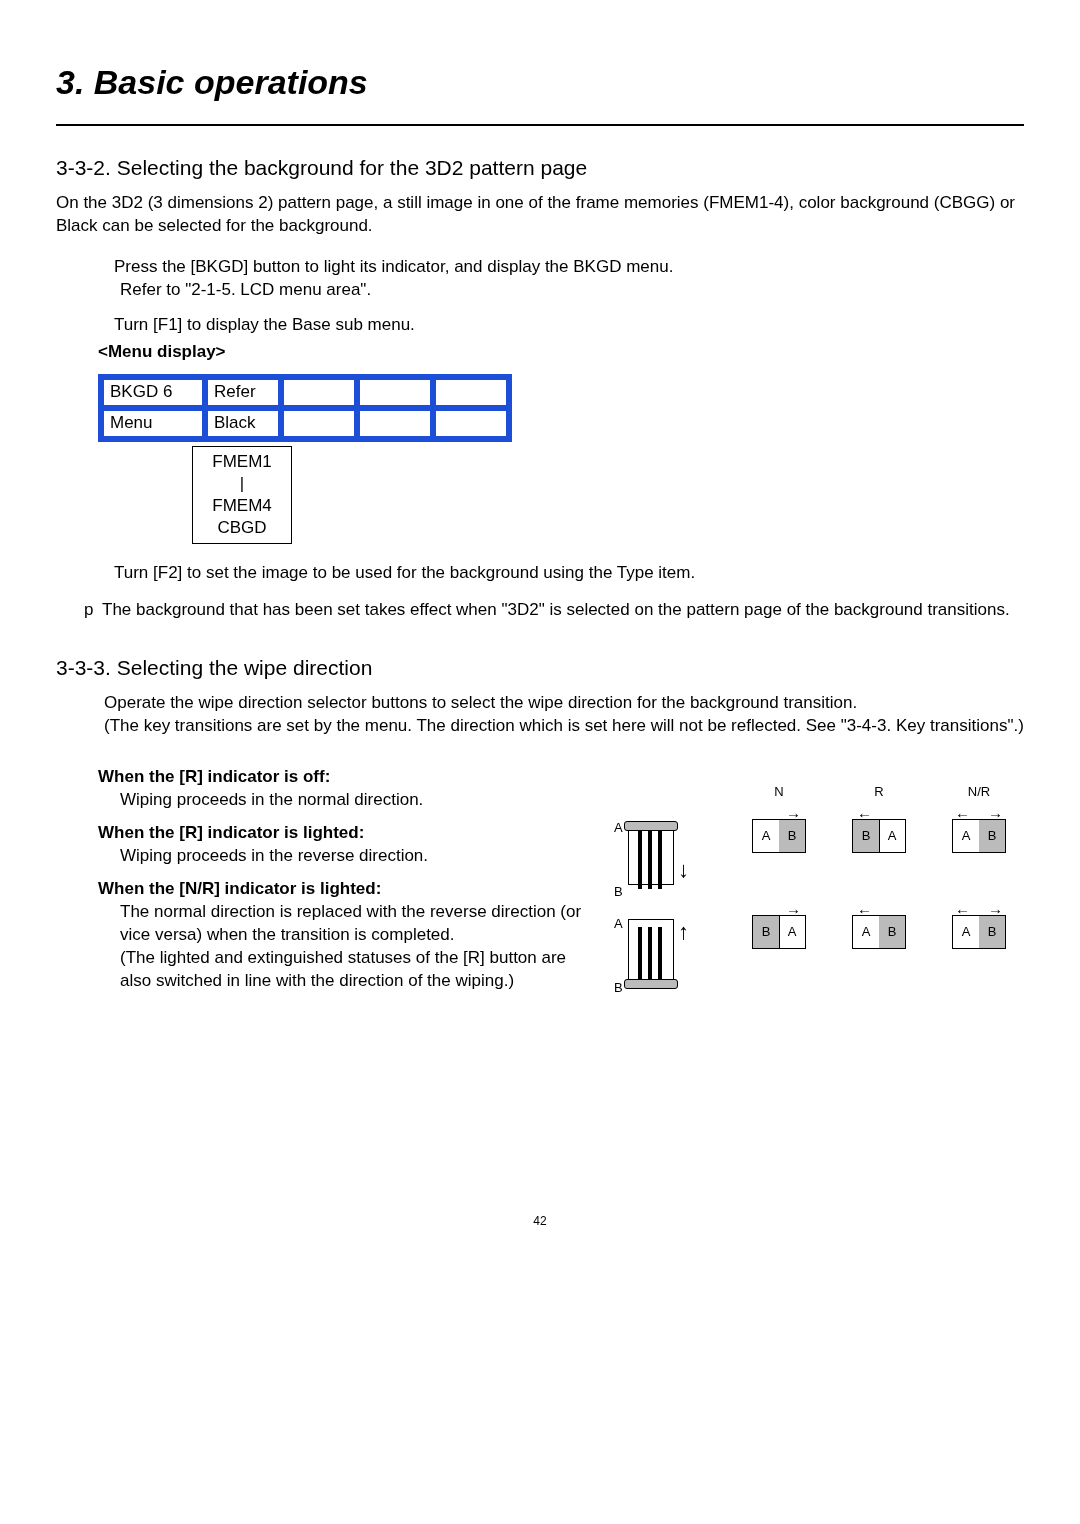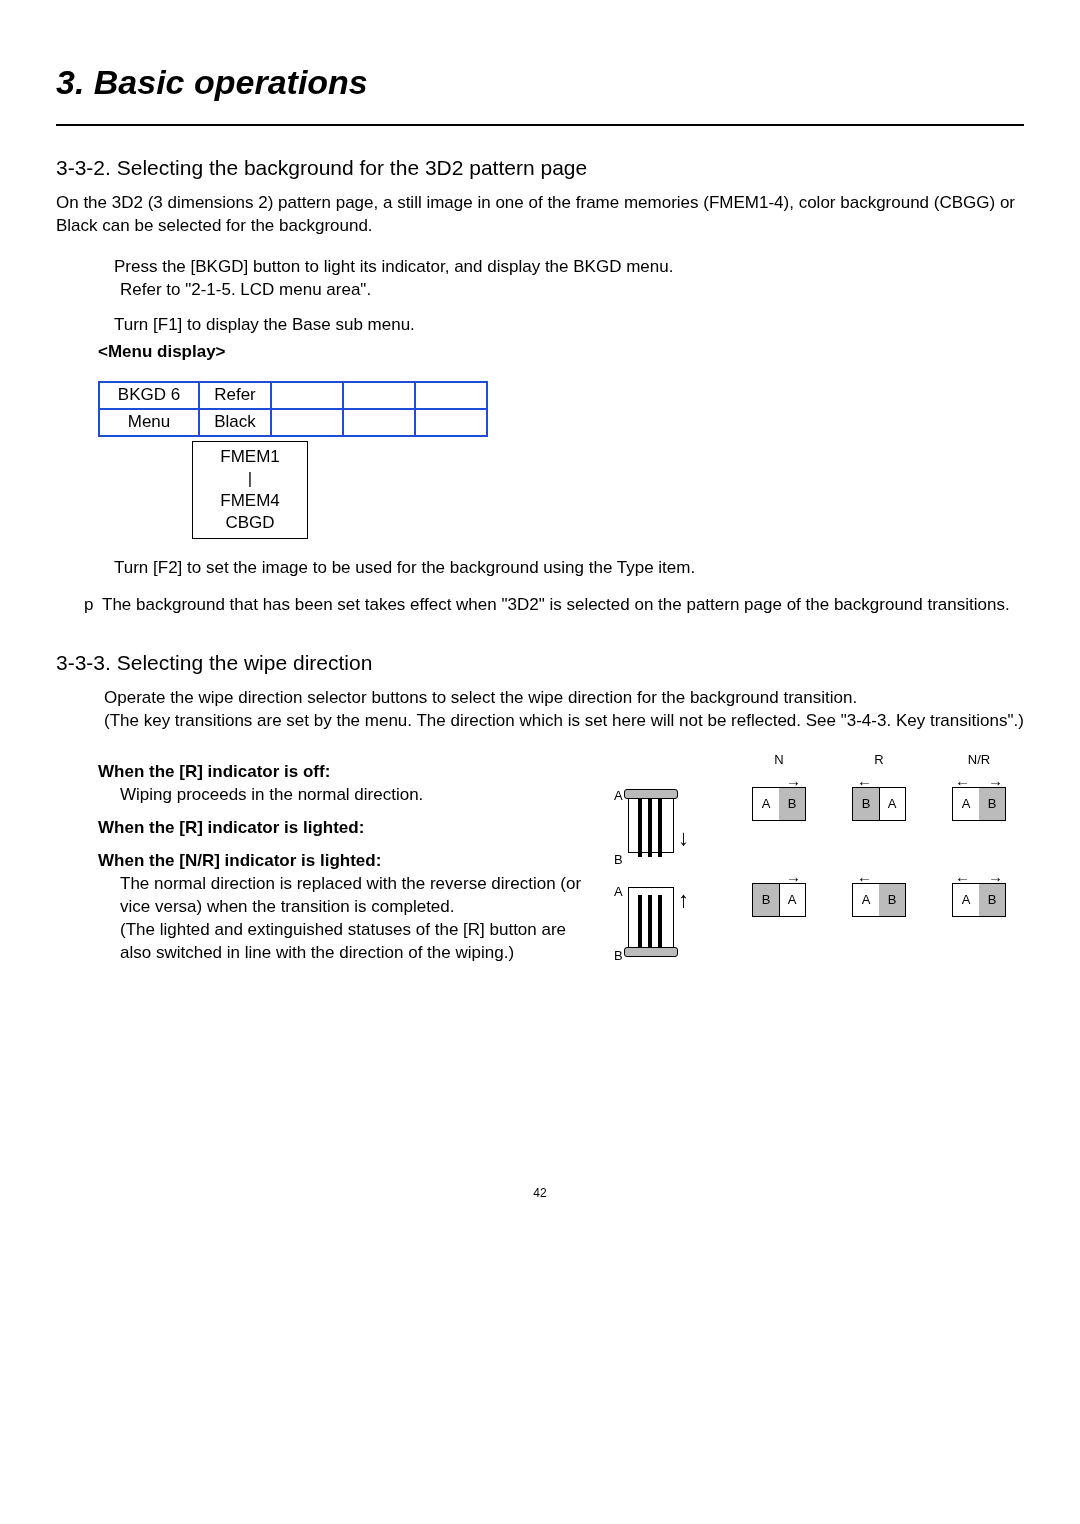--- a/index.html
+++ b/index.html
@@ -27,44 +27,43 @@
   }
   .body-text {
     margin-bottom: 18px;
   }
   .indent-1 { margin-left: 58px; }
   .indent-2 { margin-left: 64px; }
   .menu-display-label {
     font-weight: bold;
     margin-left: 42px;
     margin-top: 4px;
-    margin-bottom: 17px;
+    margin-bottom: 10px;
   }
   
   .menu-table {
     margin-left: 42px;
     border-collapse: collapse;
     font-size: 17px;
   }
   .menu-table td {
-    border: 2px solid #1d4ed8;
+    border: 6px solid #1d4ed8;
     padding: 1px 6px;
     min-width: 58px;
     height: 22px;
     vertical-align: middle;
-    text-align: center;
   }
   
   .options-box {
     margin-left: 136px;
     margin-top: 4px;
     border: 1px solid #000;
     width: 78px;
     text-align: center;
-    padding: 4px 18px;
+    padding: 4px 10px;
     font-size: 17px;
     line-height: 1.3;
   }
   .bullet-note {
     display: flex;
     margin-top: 14px;
   }
   .bullet-note .sym {
     width: 18px;
     flex: 0 0 18px;
@@ -72,21 +71,21 @@
   .cond-block { margin-top: 10px; }
   .cond-title {
     font-weight: bold;
     margin-left: 42px;
   }
   .cond-text { margin-left: 64px; }
   
   .two-col {
     display: flex;
     gap: 20px;
-    align-items: flex-start;
+    align-items: flex-end;
   }
   .two-col .leftcol { flex: 1 1 52%; }
   .two-col .rightcol { flex: 0 0 auto; }
   .page-num {
     text-align: center;
     margin-top: 220px;
     font-size: 12px;
   }
   
   .diagram {
@@ -220,20 +219,21 @@
 (The key transitions are set by the menu. The direction which is set here will not be reflected.        See "3-4-3. Key transitions".)</div>
 
 <div class="two-col">
   <div class="leftcol">
     <div class="cond-block">
       <div class="cond-title">When the [R] indicator is off:</div>
       <div class="cond-text">Wiping proceeds in the normal direction.</div>
     </div>
     <div class="cond-block">
       <div class="cond-title">When the [R] indicator is lighted:</div>
+      <div class="cond-text">Wiping proceeds in the reverse direction.</div>
     </div>
     <div class="cond-block">
       <div class="cond-title">When the [N/R] indicator is lighted:</div>
       <div class="cond-text">The normal direction is replaced with the reverse direction (or vice versa) when the transition is completed.</div>
       <div class="cond-text">(The lighted and extinguished statuses of the [R] button are also switched in line with the direction of the wiping.)</div>
     </div>
   </div>
 
   <div class="rightcol">
     <div class="diagram">

